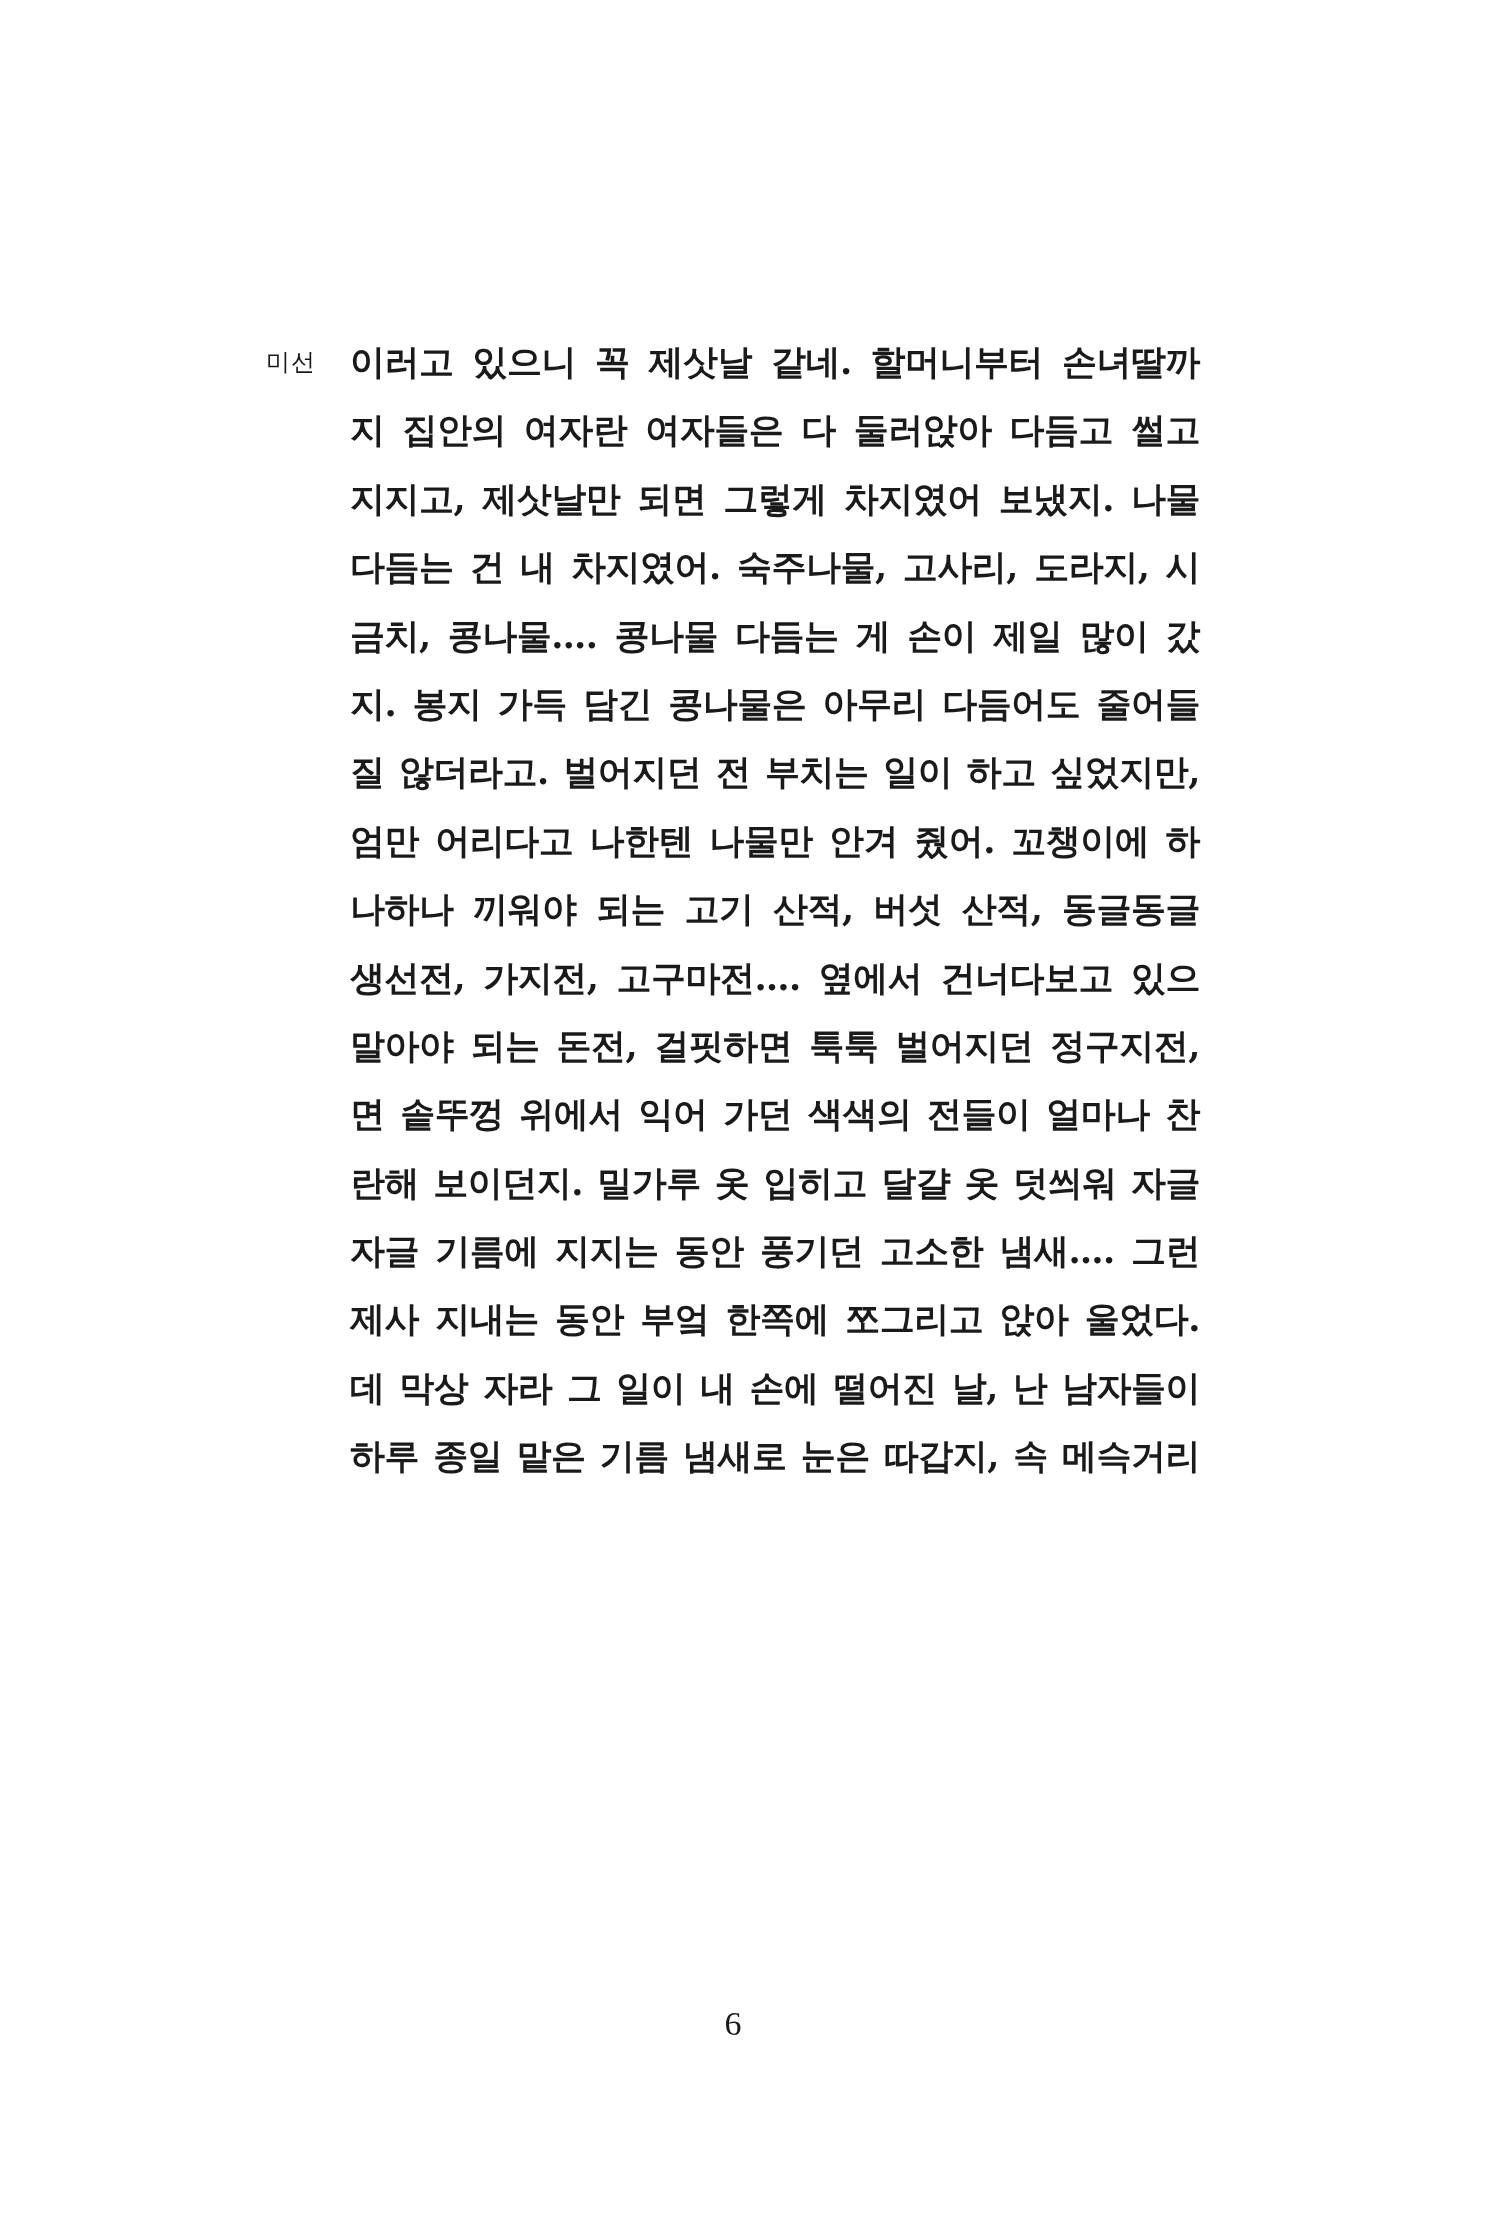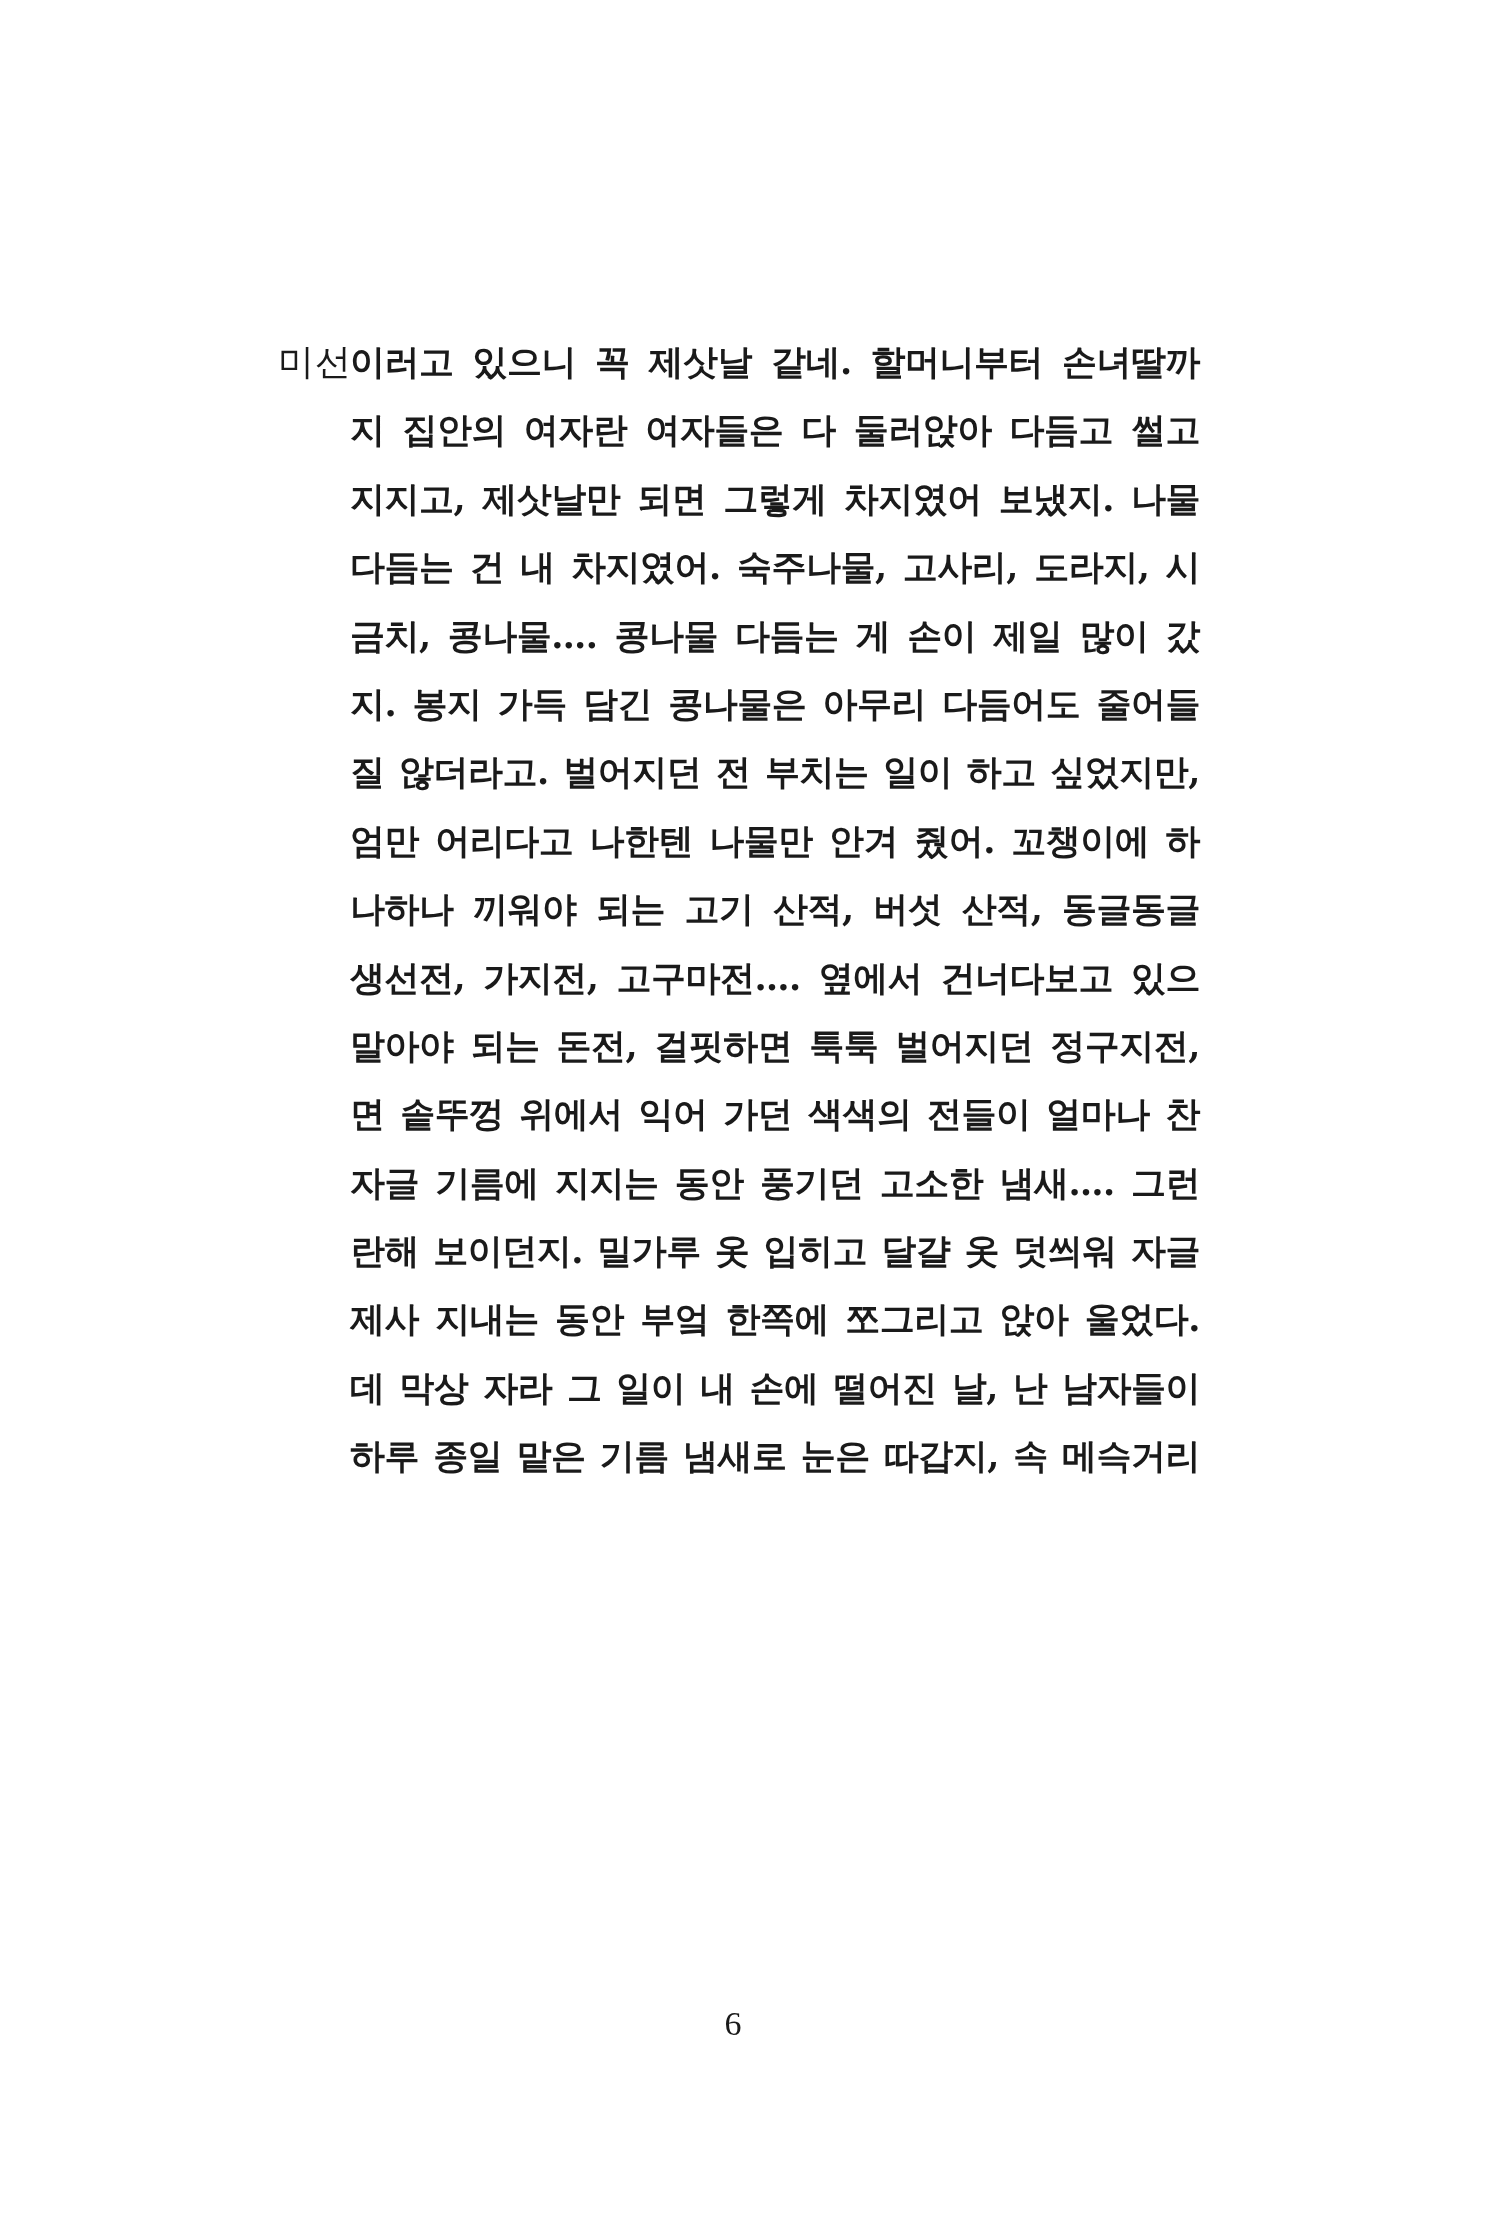--- a/index.html
+++ b/index.html
@@ -22,23 +22,23 @@
       height: 2220px;
     }
     .speech {
       position: absolute;
       left: 262px;
       top: 328px;
       width: 940px;
     }
     .speaker {
       position: absolute;
-      left: 16px;
+      left: 4px;
       top: 0;
-      font-size: 36px;
+      font-size: 24px;
       line-height: 68.4px;
       white-space: nowrap;
       letter-spacing: 1px;
     }
     .lines {
       position: absolute;
       left: 88px;
       top: 0;
       width: 850px;
     }
@@ -77,22 +77,22 @@
       <span class="line">지지고, 제삿날만 되면 그렇게 차지였어 보냈지. 나물</span>
       <span class="line">다듬는 건 내 차지였어. 숙주나물, 고사리, 도라지, 시</span>
       <span class="line">금치, 콩나물…. 콩나물 다듬는 게 손이 제일 많이 갔</span>
       <span class="line">지. 봉지 가득 담긴 콩나물은 아무리 다듬어도 줄어들</span>
       <span class="line">질 않더라고. 벌어지던 전 부치는 일이 하고 싶었지만,</span>
       <span class="line">엄만 어리다고 나한텐 나물만 안겨 줬어. 꼬챙이에 하</span>
       <span class="line">나하나 끼워야 되는 고기 산적, 버섯 산적, 동글동글</span>
       <span class="line">생선전, 가지전, 고구마전…. 옆에서 건너다보고 있으</span>
       <span class="line">말아야 되는 돈전, 걸핏하면 툭툭 벌어지던 정구지전,</span>
       <span class="line">면 솥뚜껑 위에서 익어 가던 색색의 전들이 얼마나 찬</span>
+      <span class="line">란해 보이던지. 밀가루 옷 입히고 달걀 옷 덧씌워 자글</span>
       <span class="line">자글 기름에 지지는 동안 풍기던 고소한 냄새…. 그런</span>
-      <span class="line">란해 보이던지. 밀가루 옷 입히고 달걀 옷 덧씌워 자글</span>
       <span class="line">제사 지내는 동안 부엌 한쪽에 쪼그리고 앉아 울었다.</span>
       <span class="line">데 막상 자라 그 일이 내 손에 떨어진 날, 난 남자들이</span>
       <span class="line">하루 종일 맡은 기름 냄새로 눈은 따갑지, 속 메슥거리</span>
     </div>
   </div>
 
   <div class="page-number">6</div>
 </div>
 
 </body></html>

